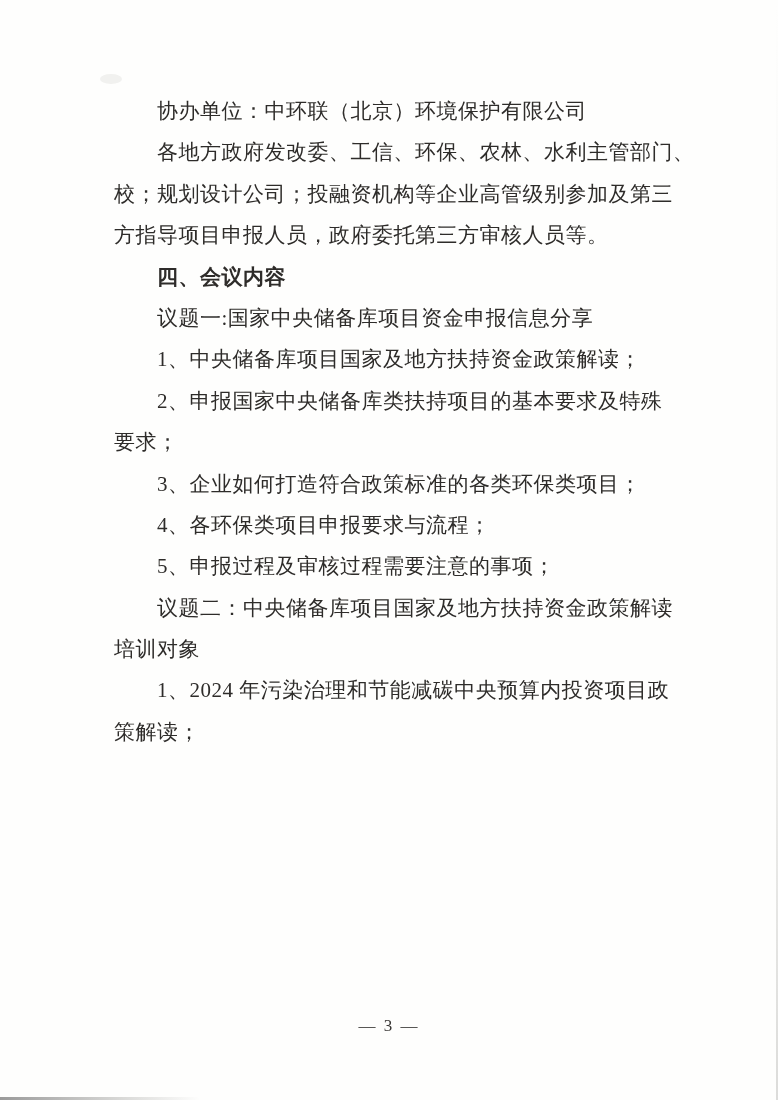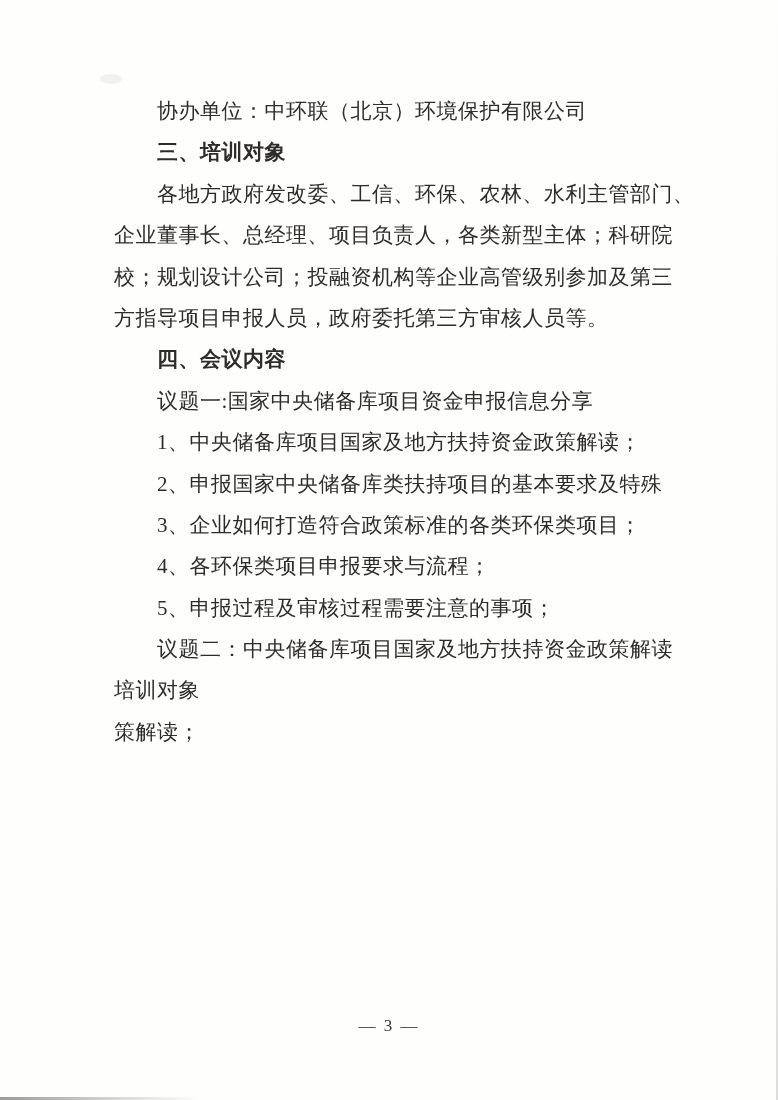--- a/index.html
+++ b/index.html
@@ -76,32 +76,32 @@
     background: linear-gradient(to bottom, rgba(255,255,255,0), #ececea 70%, #dcdcda);
   }
 </style>
 </head>
 <body>
 
 <div class="page">
   <div class="scan-smudge"></div>
   <div class="text-block">
       <div class="line indent">协办单位：中环联（北京）环境保护有限公司</div>
-      <div class="line indent bold">三、培训对象</div>
       <div class="line indent">各地方政府发改委、工信、环保、农林、水利主管部门、</div>
-      <div class="line">企业董事长、总经理、项目负责人，各类新型主体；科研院</div>
       <div class="line">校；规划设计公司；投融资机构等企业高管级别参加及第三</div>
       <div class="line">方指导项目申报人员，政府委托第三方审核人员等。</div>
       <div class="line indent bold">四、会议内容</div>
       <div class="line indent">议题一:国家中央储备库项目资金申报信息分享</div>
       <div class="line indent">1、中央储备库项目国家及地方扶持资金政策解读；</div>
       <div class="line indent">2、申报国家中央储备库类扶持项目的基本要求及特殊</div>
+      <div class="line">要求；</div>
       <div class="line indent">3、企业如何打造符合政策标准的各类环保类项目；</div>
       <div class="line indent">4、各环保类项目申报要求与流程；</div>
       <div class="line indent">5、申报过程及审核过程需要注意的事项；</div>
       <div class="line indent">议题二：中央储备库项目国家及地方扶持资金政策解读</div>
       <div class="line">培训对象</div>
+      <div class="line indent">1、2024 年污染治理和节能减碳中央预算内投资项目政</div>
       <div class="line">策解读；</div>
     </div>
   <div class="footer">— 3 —</div>
   <div class="scan-edge-bottom"></div>
   <div class="scan-edge-right"></div>
 </div>
 
 </body></html>

